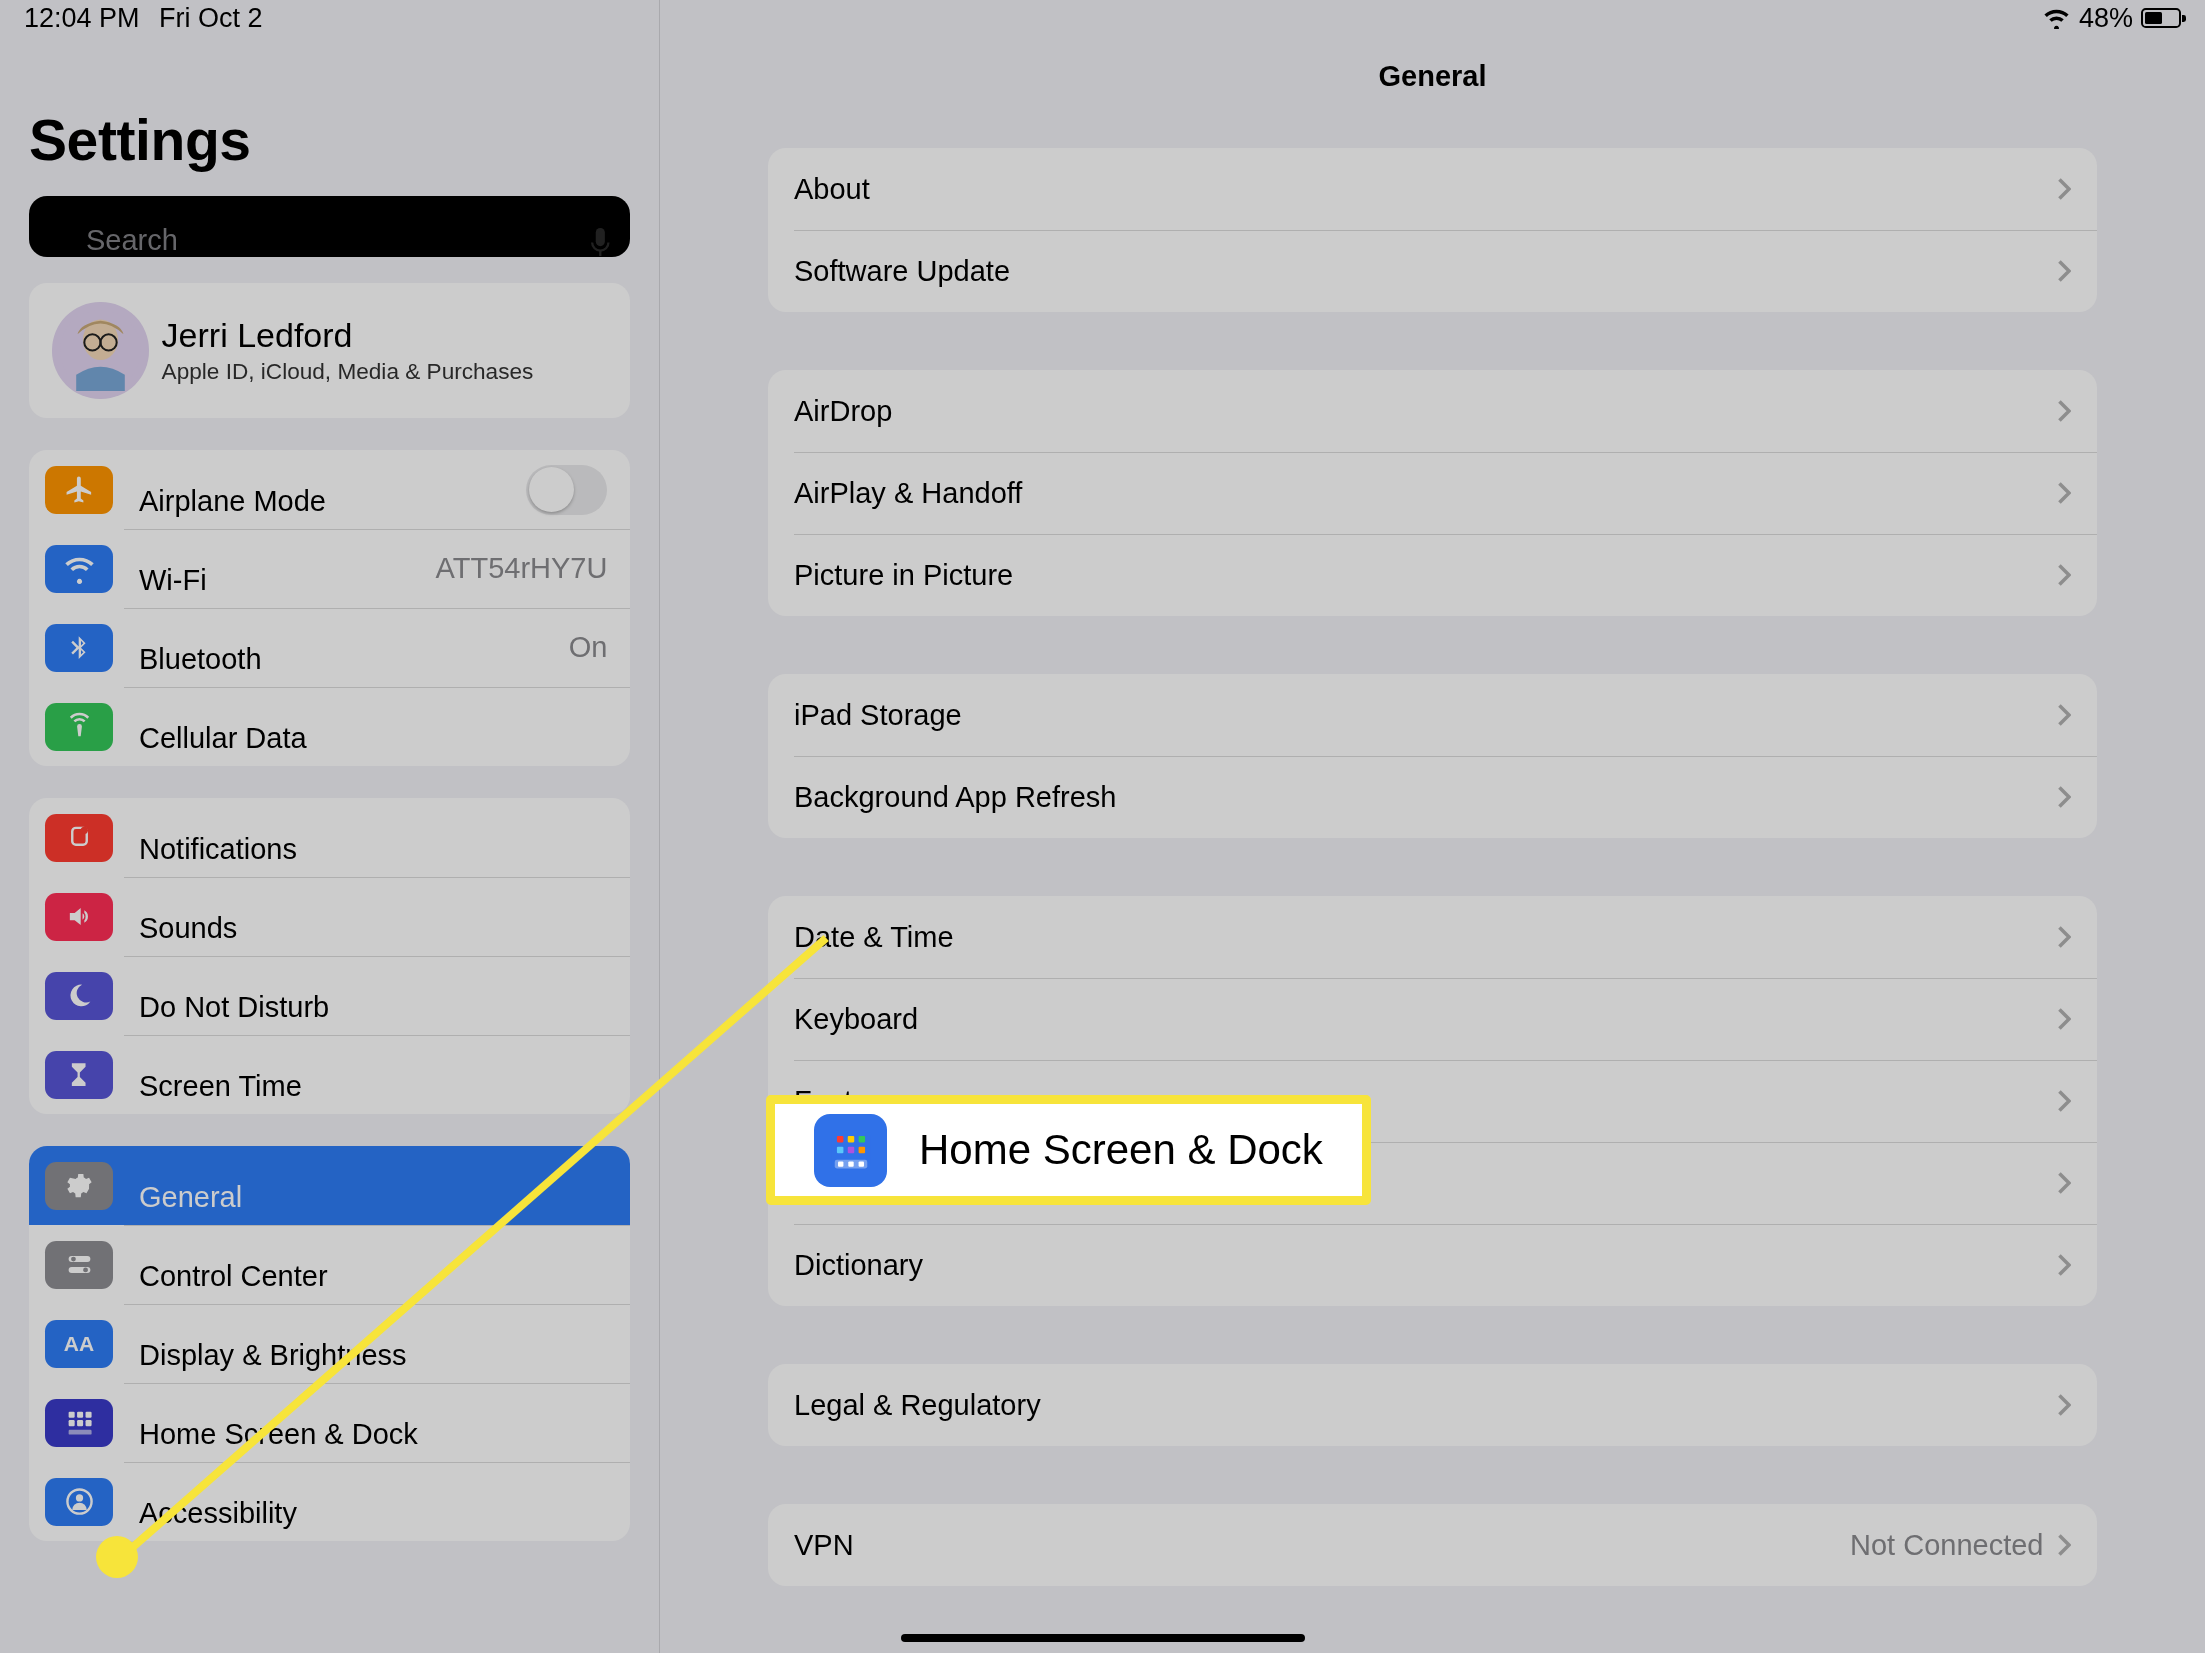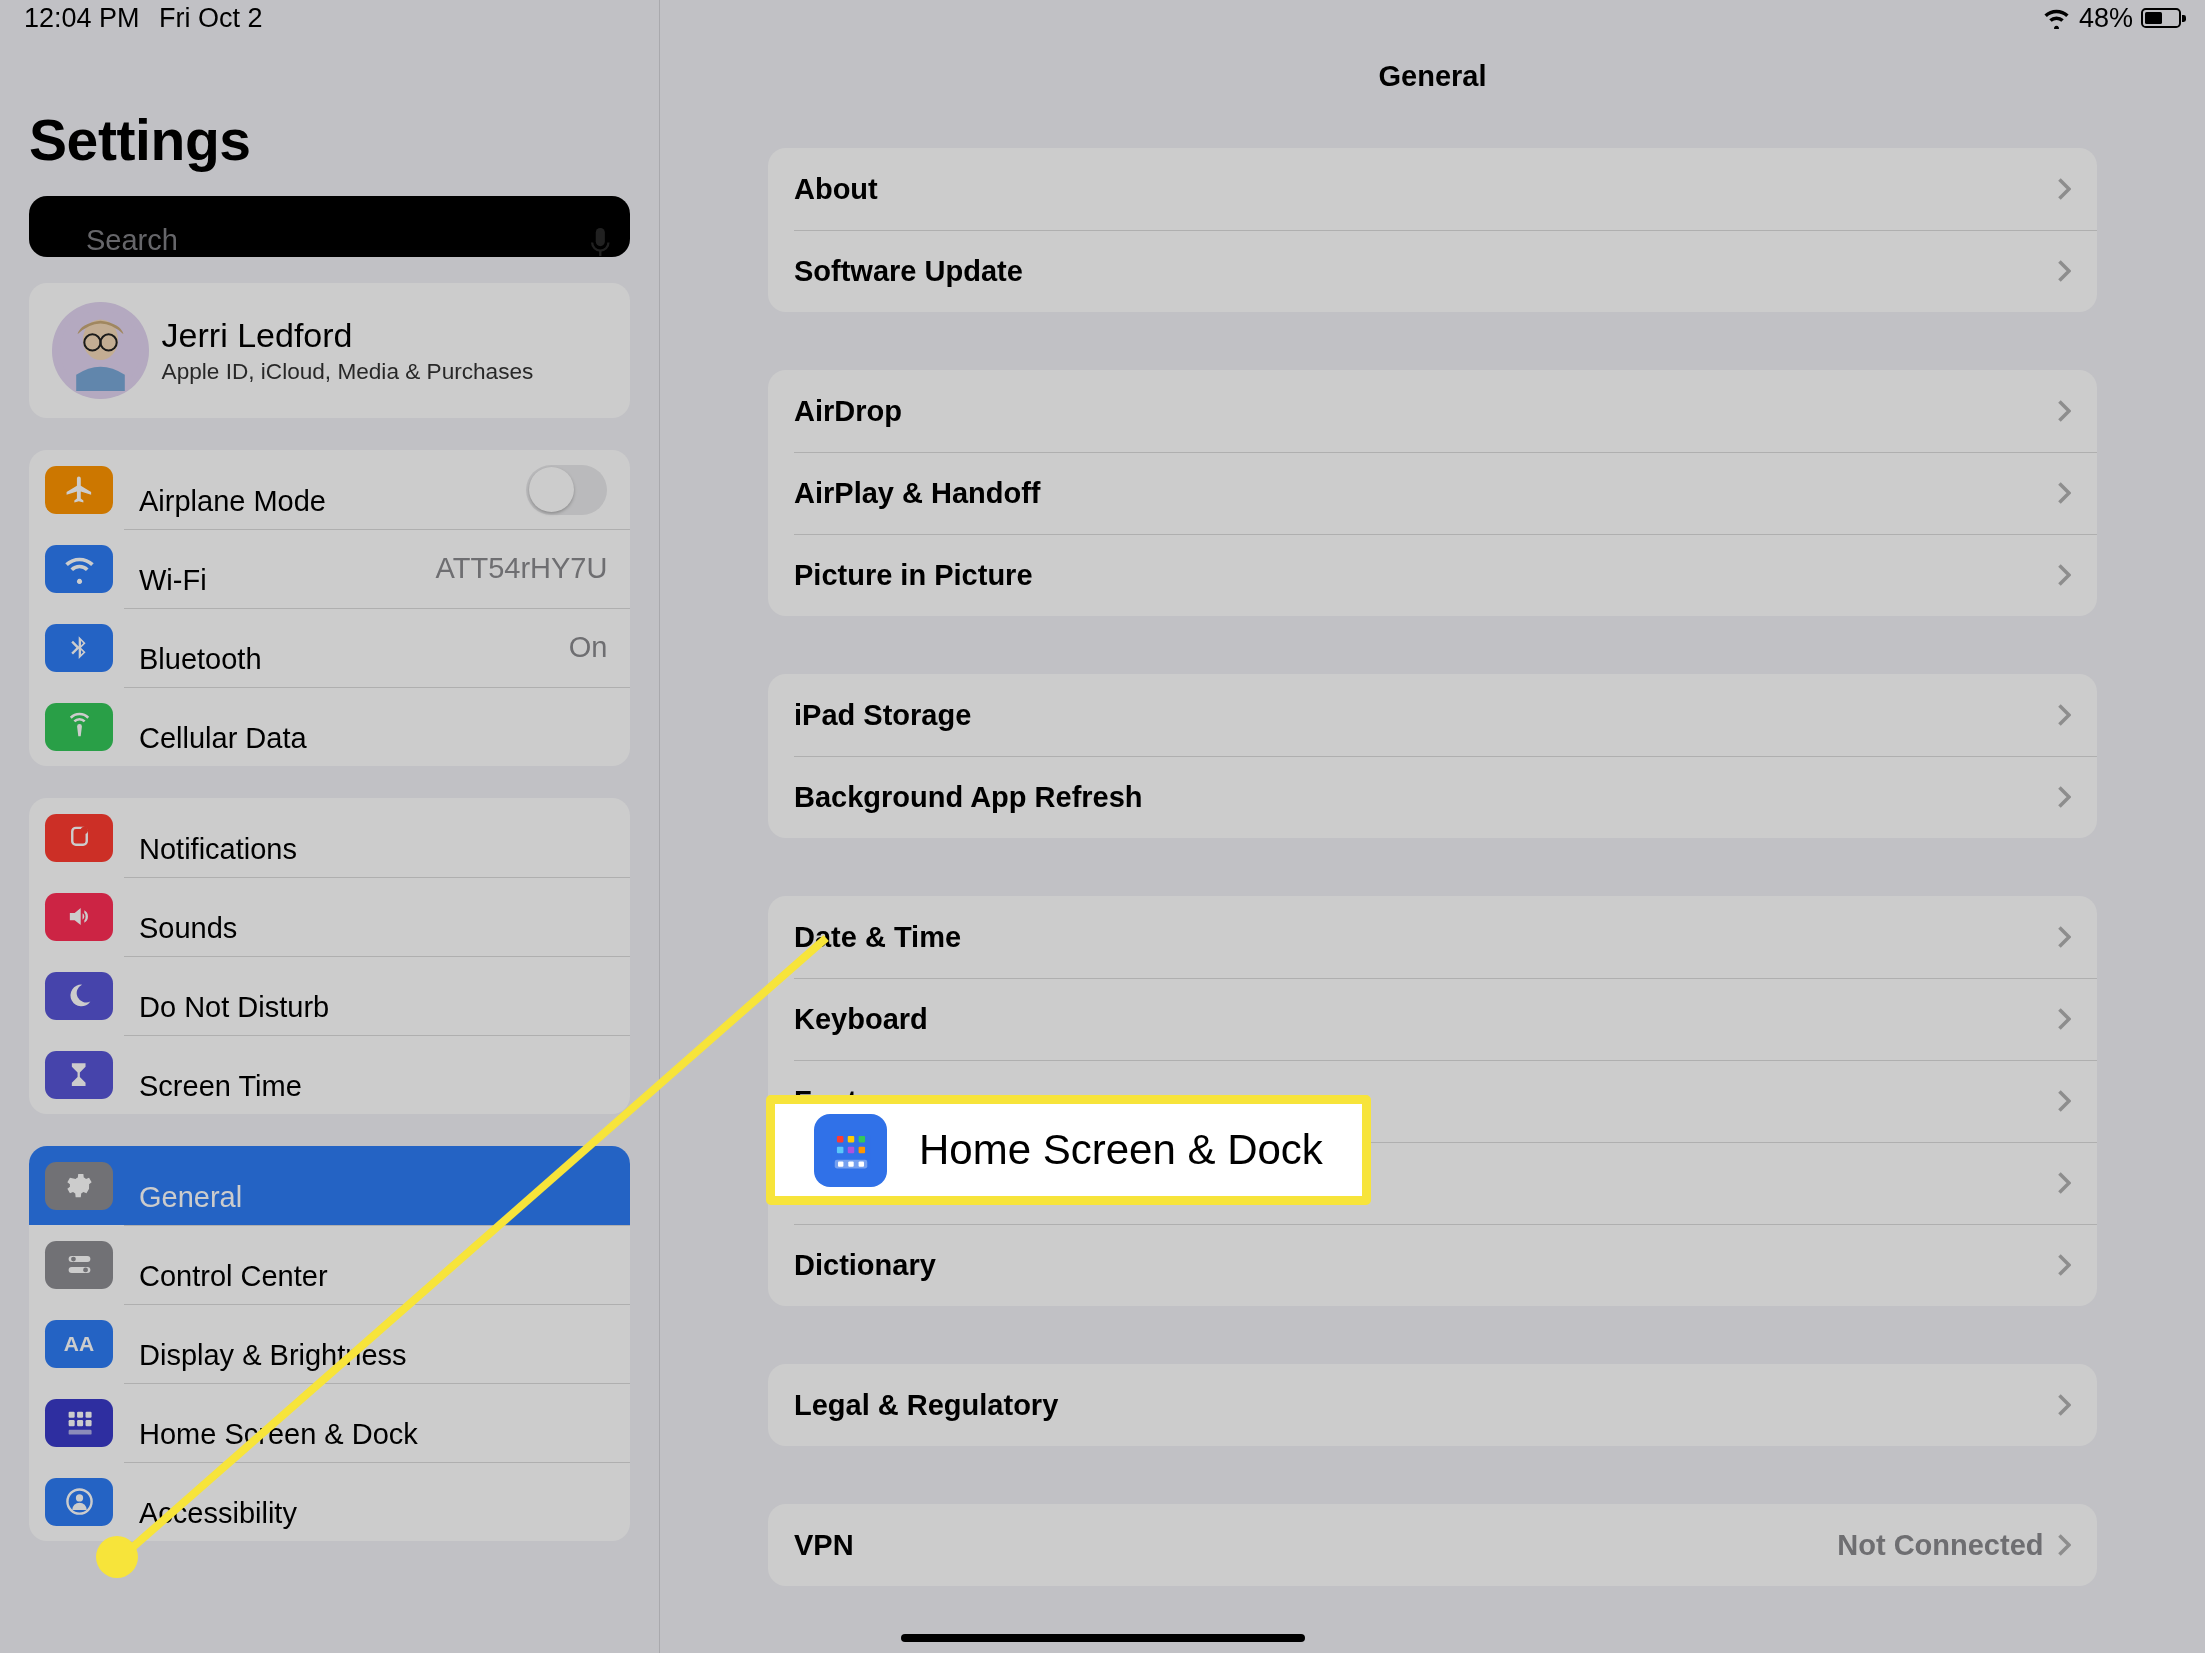--- a/index.html
+++ b/index.html
@@ -35,21 +35,21 @@
 .row .val { font-size:29px; color:#8a8a8e; }
 .row.selected { background:#2e7cf6; }
 .row.selected .lbl { color:#fff; }
 
 .toggle { width:81px; height:50px; border-radius:25px; background:#e9e9eb; position:relative; }
 .toggle::after { content:""; position:absolute; width:45px; height:45px; background:#fff; border-radius:22.6px; top:2.4px; left:2.4px; box-shadow:0 1.6px 3.2px rgba(0,0,0,.25); }
 
 
 .content { flex:1; height:100%; padding:42px 108px 0; overflow:hidden; }
 .pg-title { text-align:center; font-size:29px; font-weight:600; margin:18px 0 55px; }
-.group { background:#fff; border-radius:18px; margin-bottom:58px; overflow:hidden;font-weight:bold; }
+.group { background:#fff; border-radius:18px; margin-bottom:58px; overflow:hidden; }
 .grow { display:flex; align-items:center; height:82px; padding:0 26px; position:relative; }
 .grow + .grow::before { content:""; position:absolute; left:26px; right:0; top:0; height:0.8px; background:rgba(0,0,0,.14); }
 .grow .lbl { font-size:29px; flex:1; }
 .grow .val { font-size:29px; color:#8a8a8e; margin-right:13px; }
 .grow .chev { width:14.5px; height:24px; opacity:.3; }
 
 
 .callout { position:absolute; background:#fff; border:9.7px solid #f7e43a; border-radius:4.8px; display:flex; align-items:center; gap:32px; padding:9.7px 39px; pointer-events:none; }
 .callout .cicn { width:73px; height:73px; background:#3071e8; border-radius:16px; display:flex; align-items:center; justify-content:center; }
 .callout .ctxt { font-size:42px; font-weight:400; }

